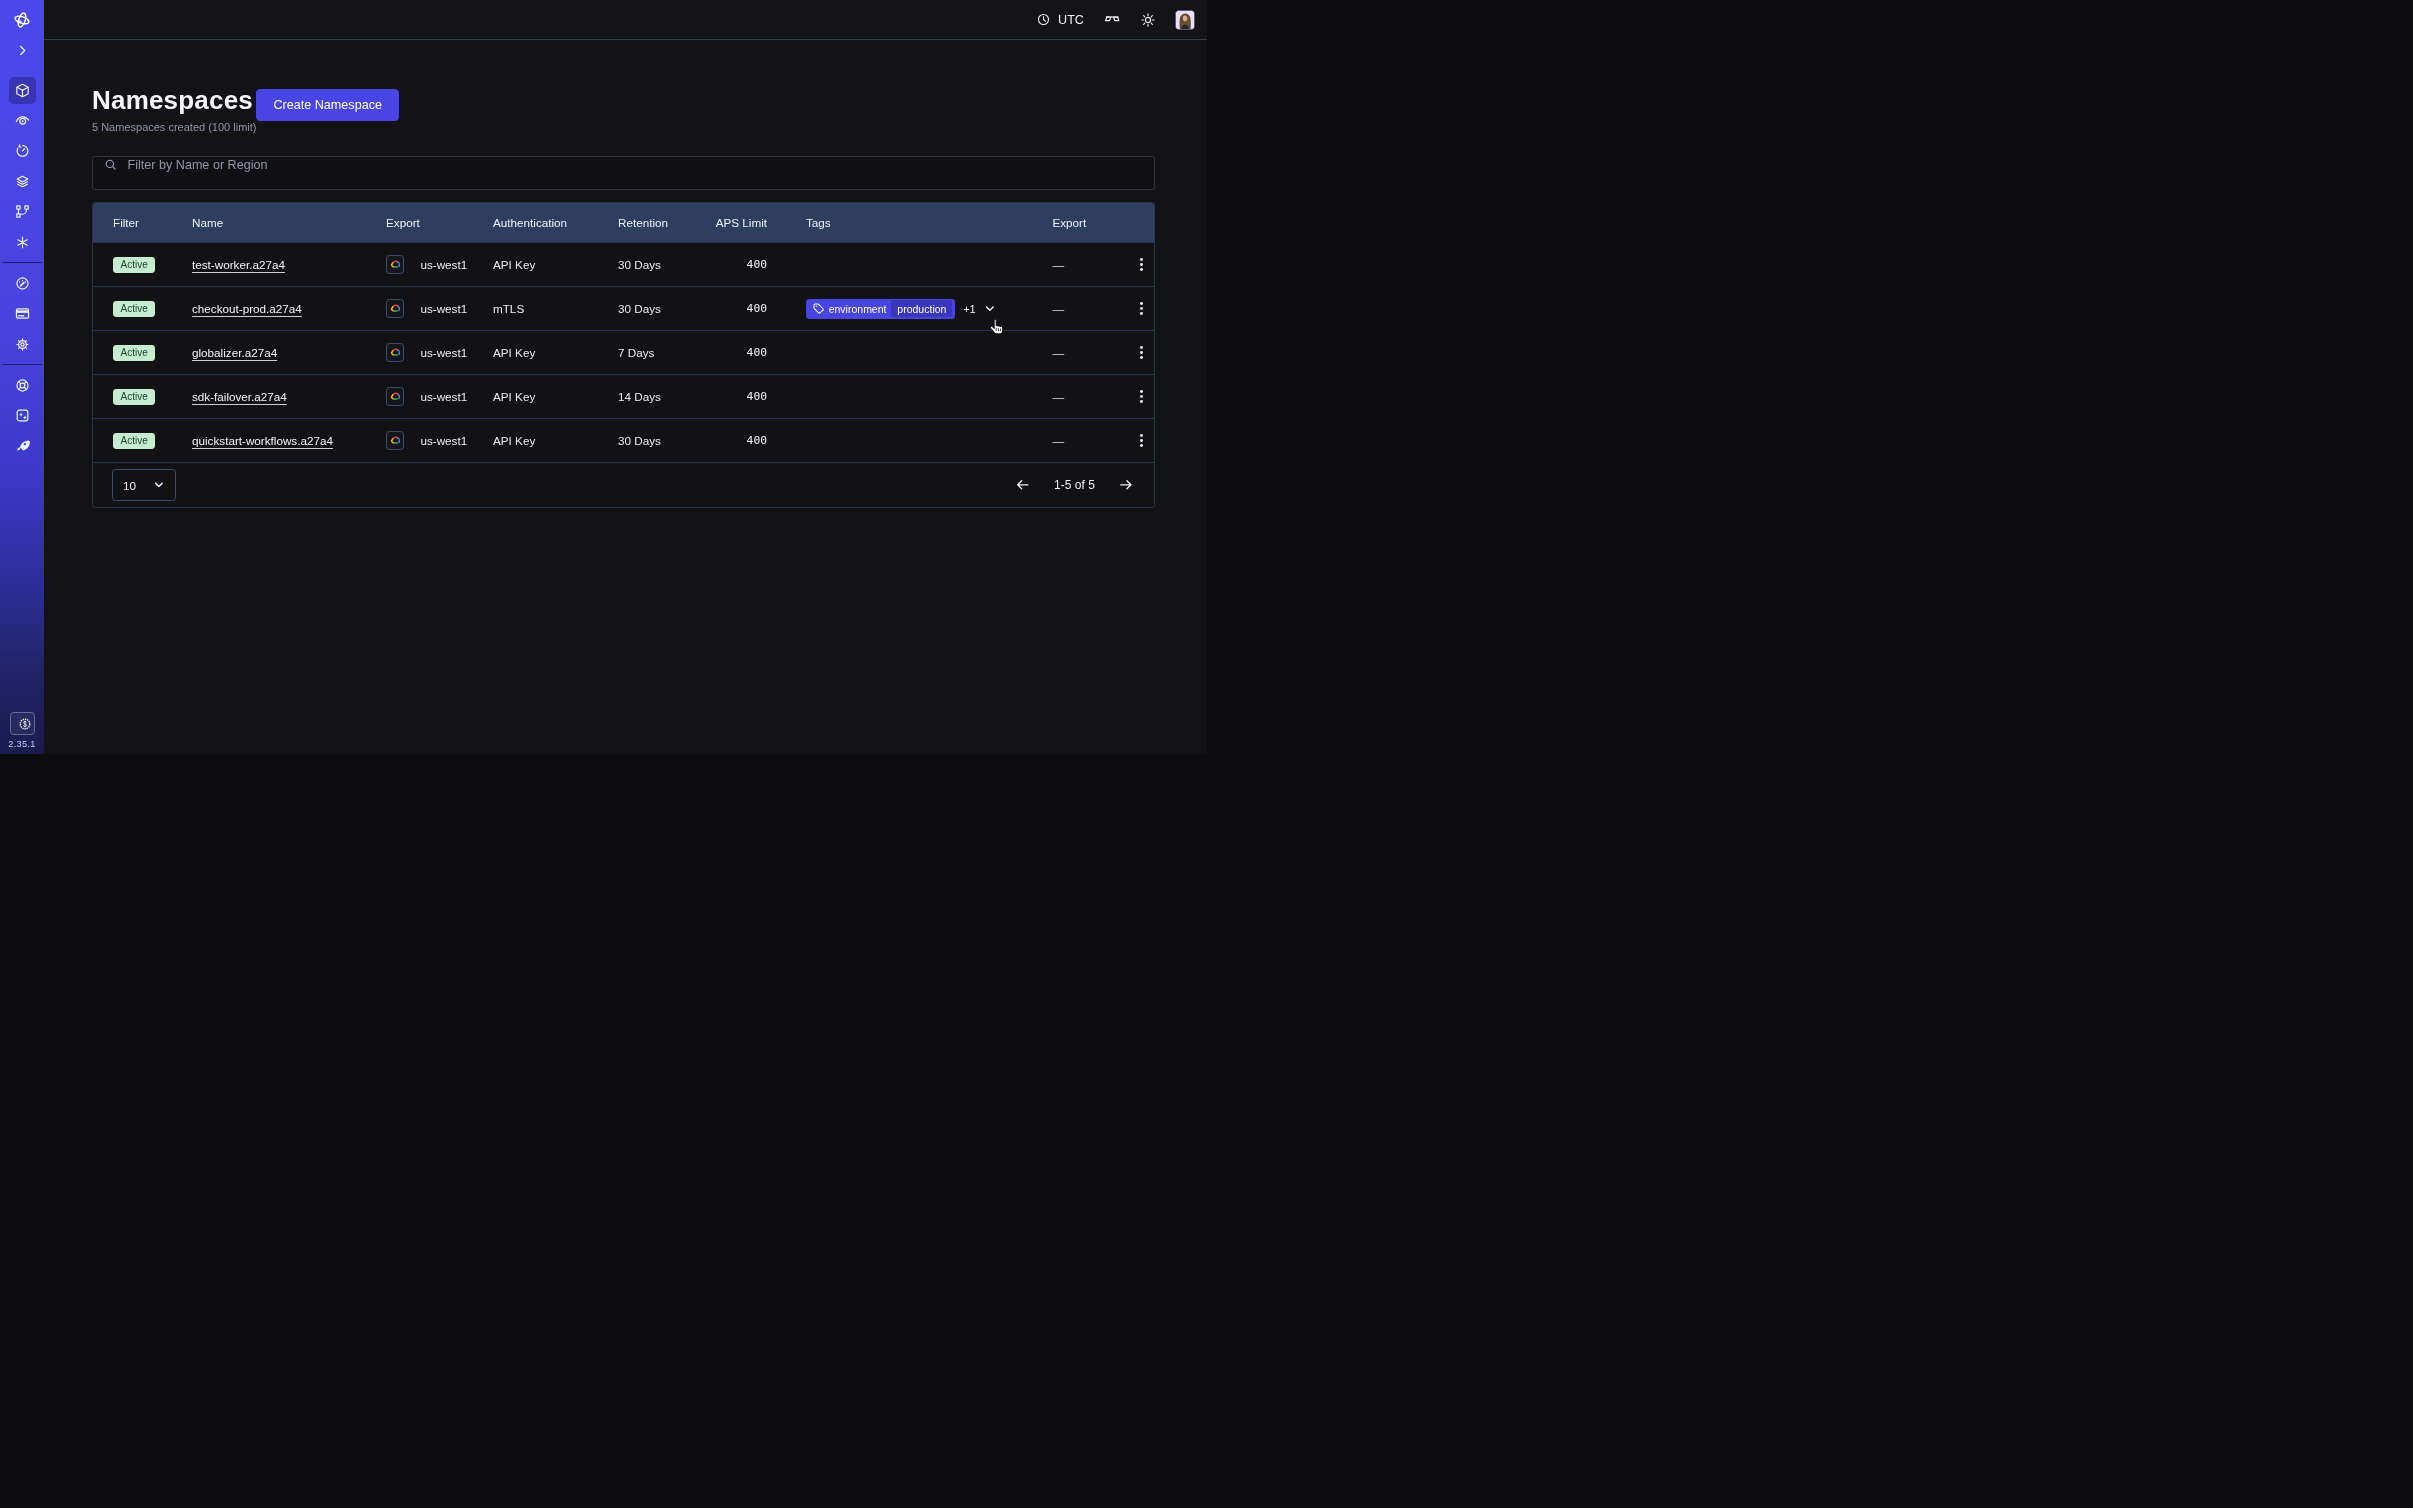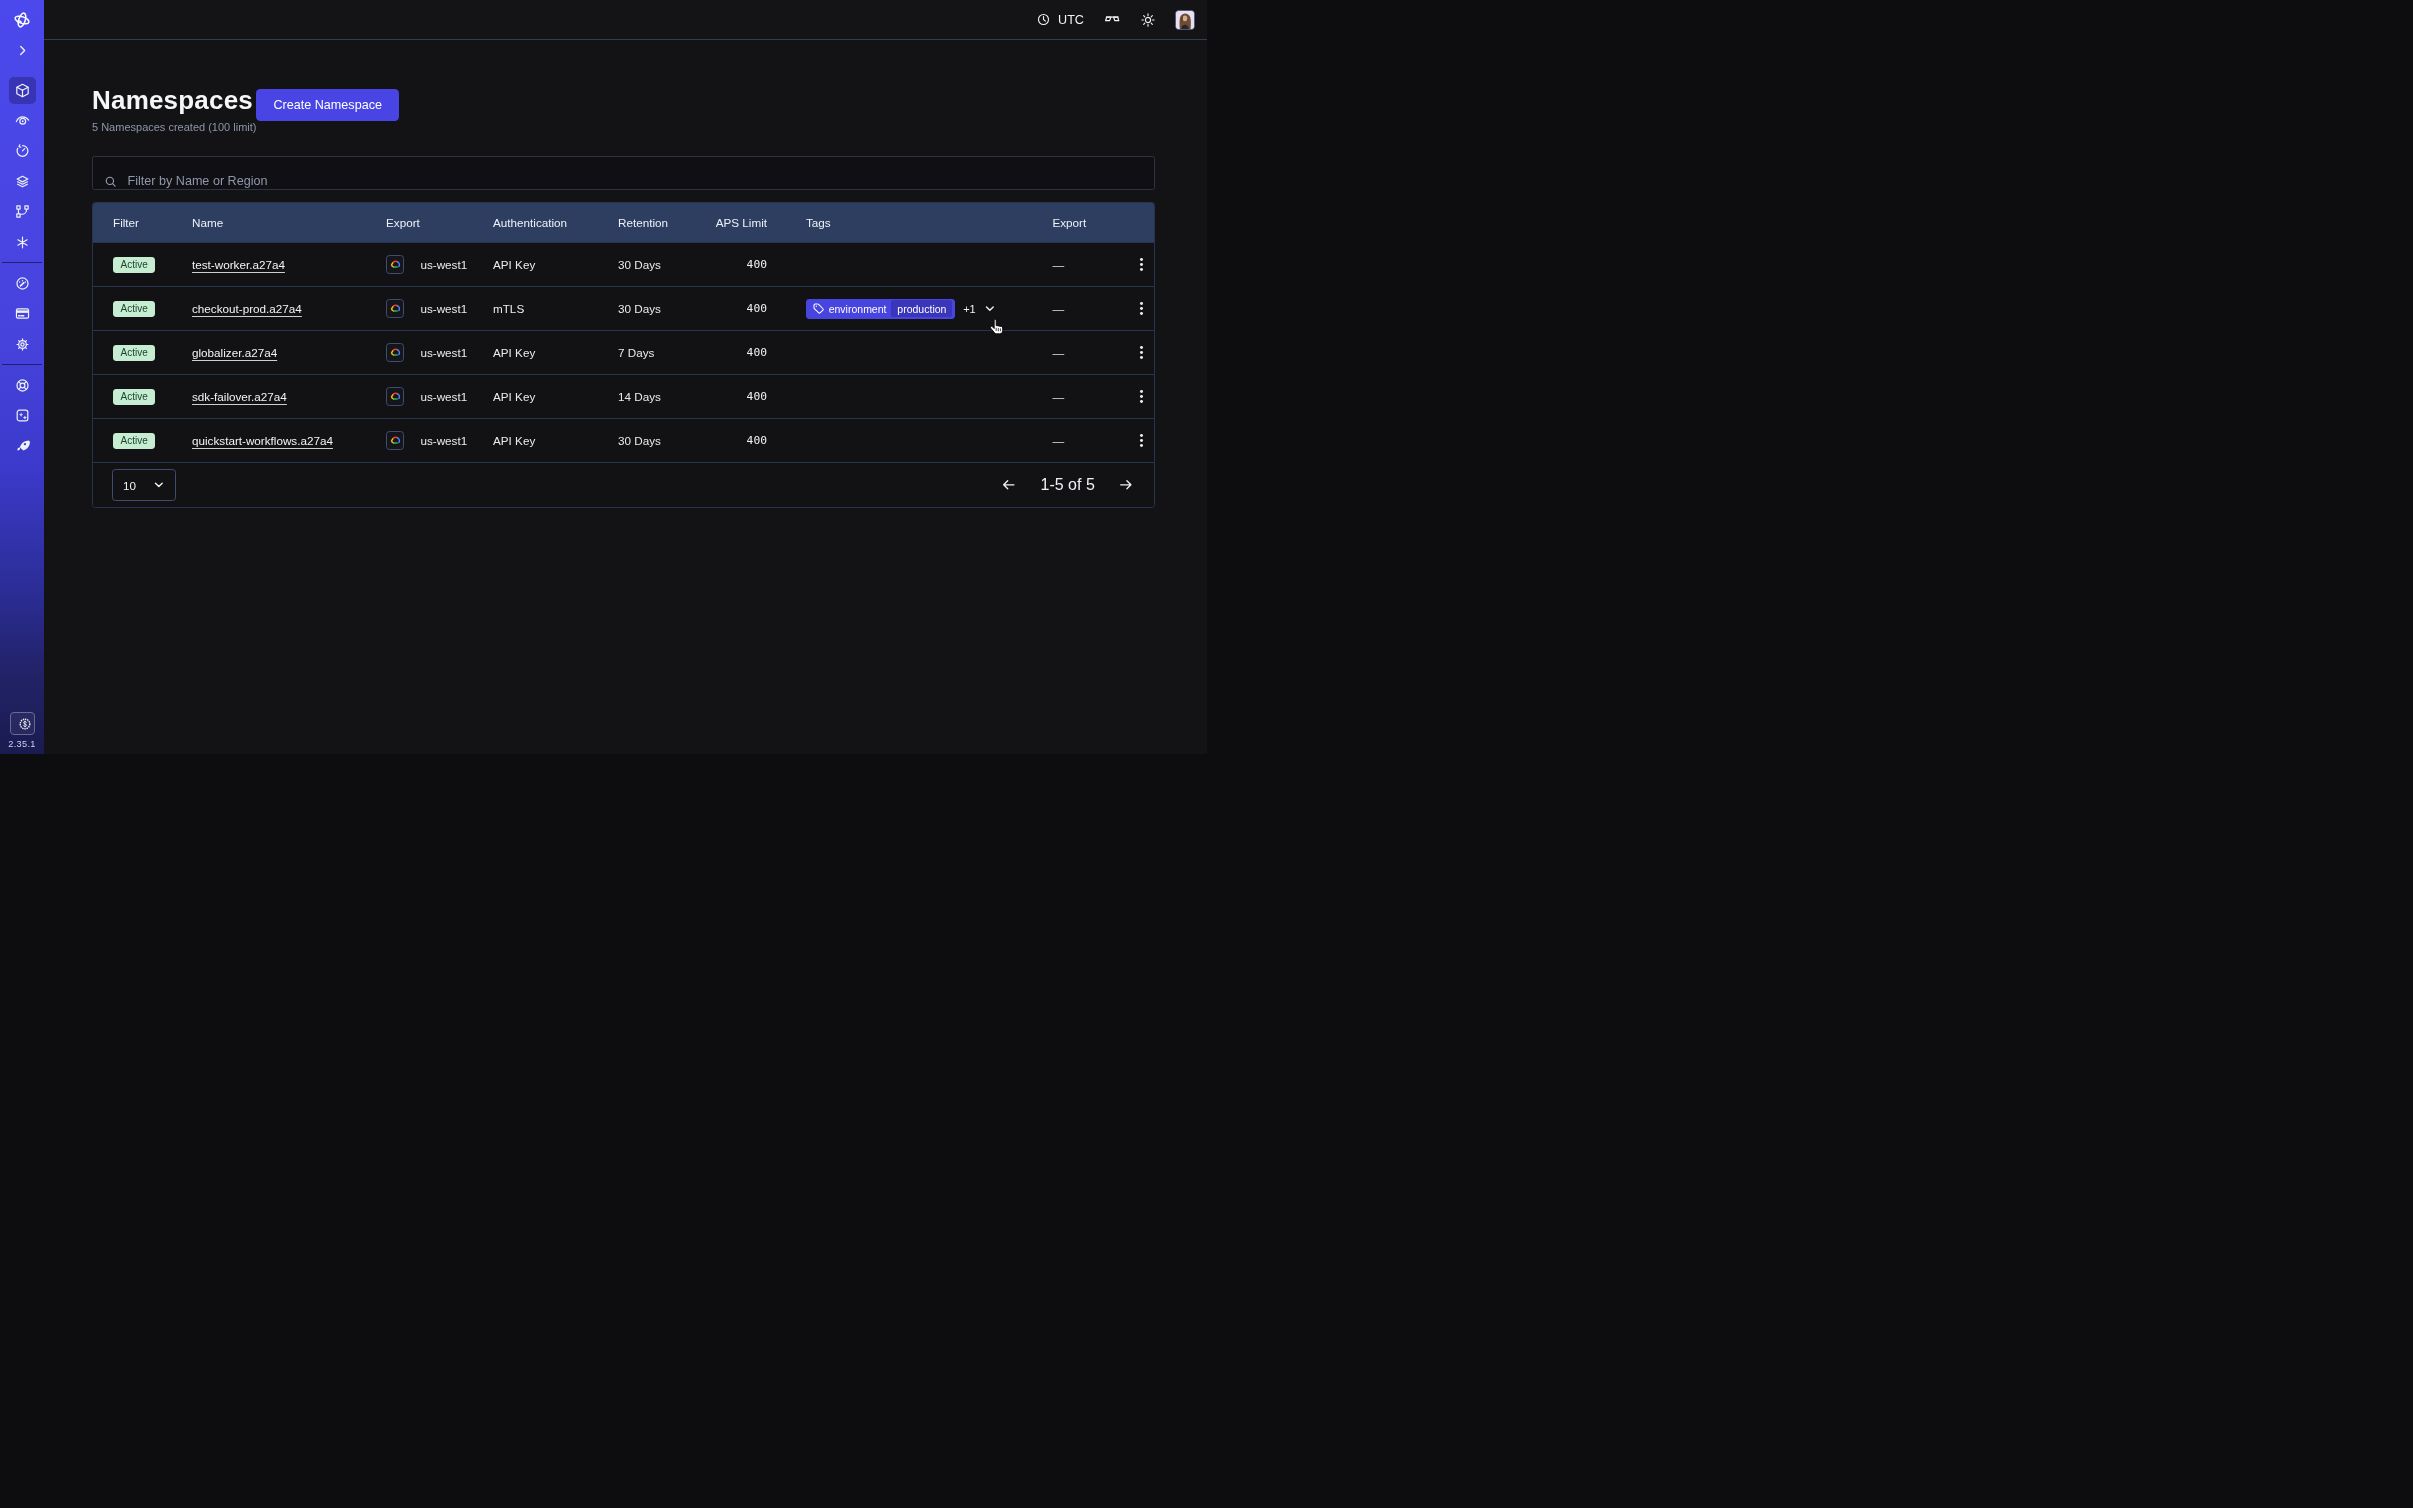--- a/index.html
+++ b/index.html
@@ -37,21 +37,21 @@
 
   
   .main{position:absolute;left:40px;top:40px;right:0;bottom:0;padding:0 52px;}
   .page-head{display:flex;align-items:flex-start;margin-top:45px;}
   .page-title{font-size:26px;font-weight:600;color:#f5f6f8;letter-spacing:0.2px;line-height:30px;margin:0;}
   .page-sub{font-size:11px;color:#8d95a9;margin-top:5.9px;}
   .create-btn{height:32px;padding:0 17px;background:#4845e4;border:none;border-radius:4.2px;color:#fff;
     font-size:12.6px;font-family:inherit;font-weight:500;cursor:pointer;margin-top:4.2px;}
 
   .filter{margin-top:23.5px;height:34px;border:0.8px solid #2d3344;border-radius:2.5px;background:#101014;
-    display:flex;align-items:flex-end;gap:7.5px;padding:0 10px;}
+    display:flex;align-items:flex-start;gap:7.5px;padding:0 10px;}
   .filter input{flex:1;background:transparent;border:none;outline:none;color:#e8eaef;
     font-size:12.6px;font-family:inherit;}
   .filter input::placeholder{color:#8f97ab;}
 
   
   .table{margin-top:11.7px;border:0.8px solid #283350;border-radius:3.4px;overflow:hidden;}
   .grid{display:grid;grid-template-columns:99px 194px 107px 125px 92px 57px 277px 67px 44px;align-items:center;}
   .thead{height:39px;background:#2d3e61;color:#eef1f6;font-size:11.7px;}
   .trow{height:44px;border-top:0.8px solid #283350;font-size:11.7px;color:#e9ebef;background:#121214;}
   .c-status{padding-left:20px;}
@@ -73,21 +73,21 @@
   .tagchev{background:none;border:none;padding:0;cursor:pointer;display:grid;place-items:center;}
   .kebab{background:none;border:none;cursor:pointer;display:flex;flex-direction:column;gap:2.1px;
     align-items:center;margin-left:auto;padding:5px 11.7px 5px 5px;}
   .kebab i{width:2.9px;height:2.9px;border-radius:50%;background:#e8eaee;display:block;}
 
   .tfoot{height:45px;border-top:0.8px solid #283350;display:flex;align-items:center;
     justify-content:space-between;padding:0 19px;background:#121214;}
   .pagesize{width:64px;height:32px;border:0.8px solid #3f4c6d;border-radius:3.4px;background:transparent;
     color:#f0f1f5;font-size:11.7px;font-family:inherit;display:flex;align-items:center;
     justify-content:space-between;padding:0 10px;cursor:pointer;}
-  .pager{display:flex;align-items:center;gap:22.6px;color:#eef1f6;font-size:16px;}
+  .pager{display:flex;align-items:center;gap:22.6px;color:#eef1f6;font-size:12px;}
   .pager .icon-btn svg{display:block;}
 
   .cursor{position:absolute;left:987px;top:318px;z-index:50;pointer-events:none;}
 </style>
 </head>
 <body>
 
 <div class="app">
 
   <nav class="sidebar">

